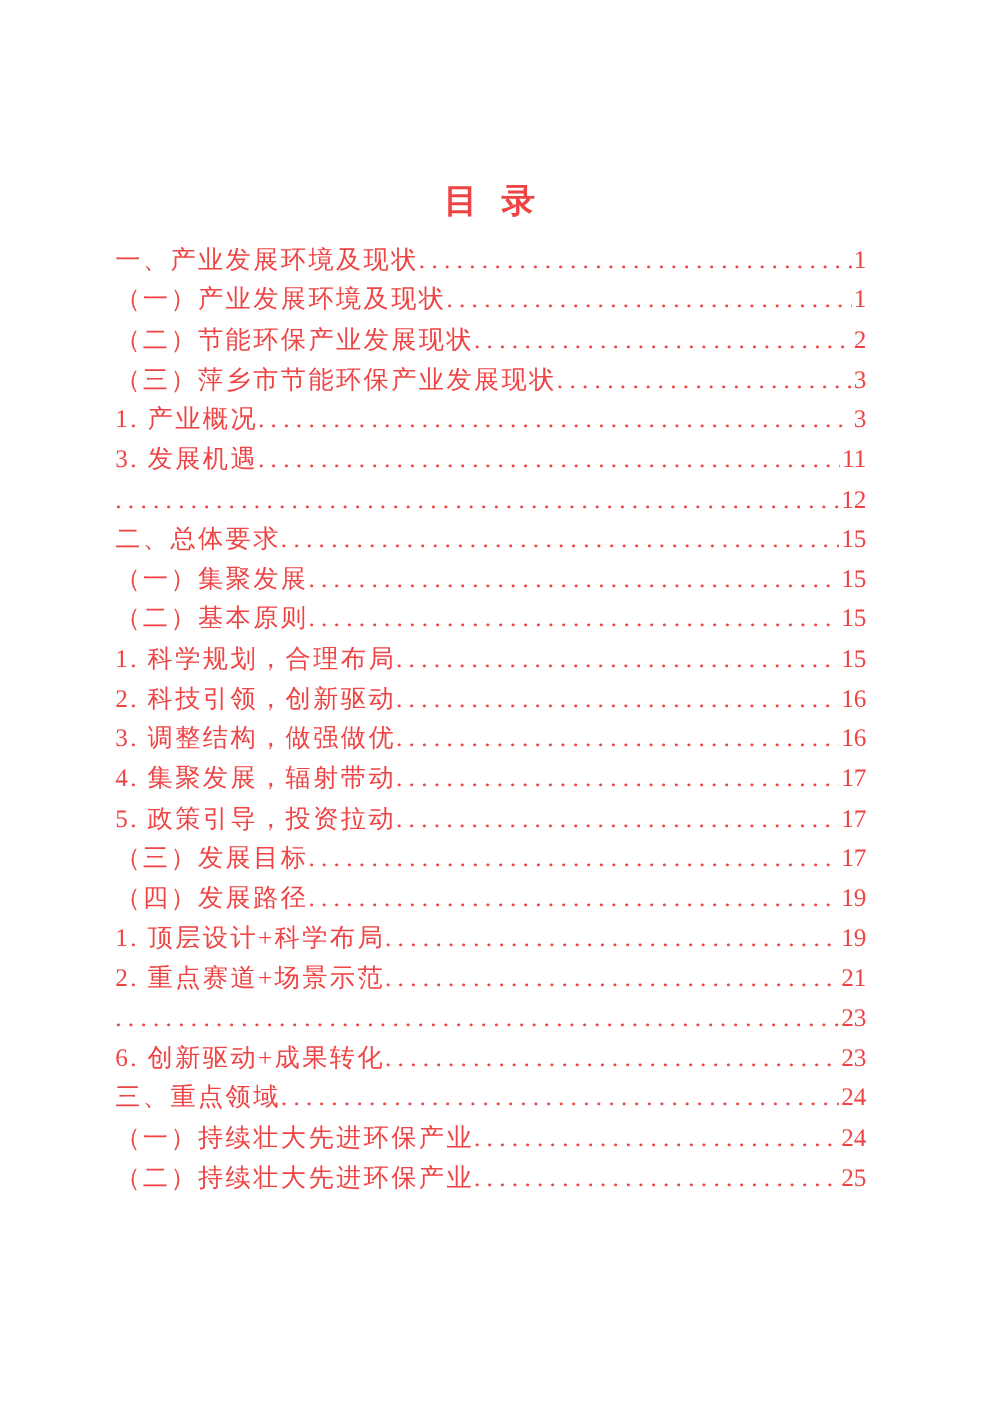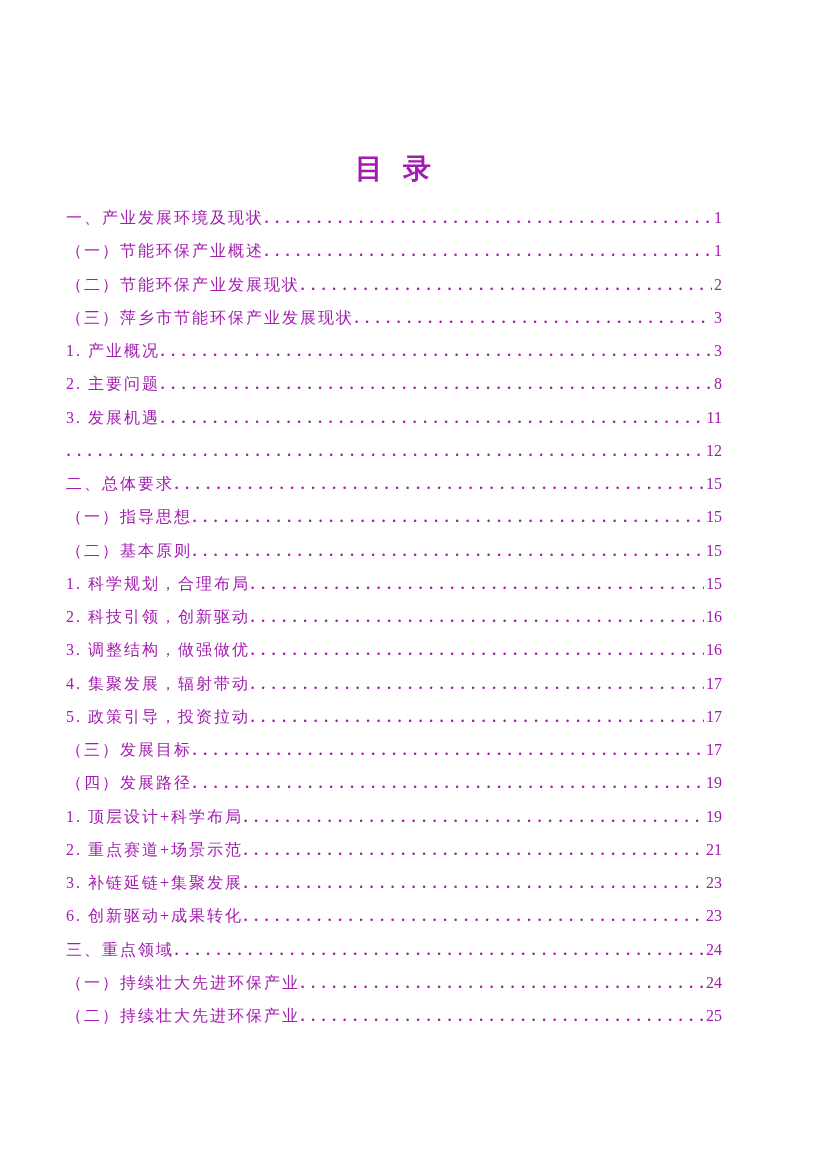--- a/index.html
+++ b/index.html
@@ -7,43 +7,43 @@
     padding: 0;
     background: #ffffff;
   }
   .page {
     position: relative;
     width: 826px;
     height: 1169px;
     margin: 0 auto;
     background: #ffffff;
     box-sizing: border-box;
-    padding: 152px 104px 0 66px;
+    padding: 152px 104px 0 96px;
     overflow: hidden;
     font-family: "Liberation Serif", "DejaVu Serif", serif;
-    color: #a21caf;
+    color: #ef4444;
   }
   .doc-title {
     margin: 0 0 14px 0;
     font-size: 28px;
     line-height: 34px;
     font-weight: bold;
     text-align: center;
     letter-spacing: 2px;
     white-space: pre;
   }
   .toc {
     width: 100%;
   }
   .toc-row {
     display: flex;
     align-items: baseline;
     height: 33.25px;
     line-height: 33.25px;
-    font-size: 16px;
+    font-size: 21px;
     cursor: default;
   }
   .toc-label {
     white-space: nowrap;
     letter-spacing: 2px;
   }
   .toc-dots {
     flex: 1 1 auto;
     overflow: hidden;
     white-space: nowrap;
@@ -66,21 +66,21 @@
 <div class="page">
   <h1 class="doc-title">目  录</h1>
   <div class="toc" id="toc-list">
   <div class="toc-row">
     <span class="toc-label">一、产业发展环境及现状</span>
     <span class="toc-dots" aria-hidden="true"></span>
     <span class="toc-page">1</span>
   </div>
 
   <div class="toc-row">
-    <span class="toc-label">（一）节能环保产业概述</span>
+    <span class="toc-label">（一）产业发展环境及现状</span>
     <span class="toc-dots" aria-hidden="true"></span>
     <span class="toc-page">1</span>
   </div>
 
   <div class="toc-row">
     <span class="toc-label">（二）节能环保产业发展现状</span>
     <span class="toc-dots" aria-hidden="true"></span>
     <span class="toc-page">2</span>
   </div>
 
@@ -89,45 +89,40 @@
     <span class="toc-dots" aria-hidden="true"></span>
     <span class="toc-page">3</span>
   </div>
 
   <div class="toc-row">
     <span class="toc-label">1. 产业概况</span>
     <span class="toc-dots" aria-hidden="true"></span>
     <span class="toc-page">3</span>
   </div>
 
-  <div class="toc-row">
-    <span class="toc-label">2. 主要问题</span>
-    <span class="toc-dots" aria-hidden="true"></span>
-    <span class="toc-page">8</span>
-  </div>
 
   <div class="toc-row">
     <span class="toc-label">3. 发展机遇</span>
     <span class="toc-dots" aria-hidden="true"></span>
     <span class="toc-page">11</span>
   </div>
 
   <div class="toc-row">
     <span class="toc-dots" aria-hidden="true"></span>
     <span class="toc-page">12</span>
   </div>
 
   <div class="toc-row">
     <span class="toc-label">二、总体要求</span>
     <span class="toc-dots" aria-hidden="true"></span>
     <span class="toc-page">15</span>
   </div>
 
   <div class="toc-row">
-    <span class="toc-label">（一）指导思想</span>
+    <span class="toc-label">（一）集聚发展</span>
     <span class="toc-dots" aria-hidden="true"></span>
     <span class="toc-page">15</span>
   </div>
 
   <div class="toc-row">
     <span class="toc-label">（二）基本原则</span>
     <span class="toc-dots" aria-hidden="true"></span>
     <span class="toc-page">15</span>
   </div>
 
@@ -179,21 +174,20 @@
     <span class="toc-page">19</span>
   </div>
 
   <div class="toc-row">
     <span class="toc-label">2. 重点赛道+场景示范</span>
     <span class="toc-dots" aria-hidden="true"></span>
     <span class="toc-page">21</span>
   </div>
 
   <div class="toc-row">
-    <span class="toc-label">3. 补链延链+集聚发展</span>
     <span class="toc-dots" aria-hidden="true"></span>
     <span class="toc-page">23</span>
   </div>
 
   <div class="toc-row">
     <span class="toc-label">6. 创新驱动+成果转化</span>
     <span class="toc-dots" aria-hidden="true"></span>
     <span class="toc-page">23</span>
   </div>
 

